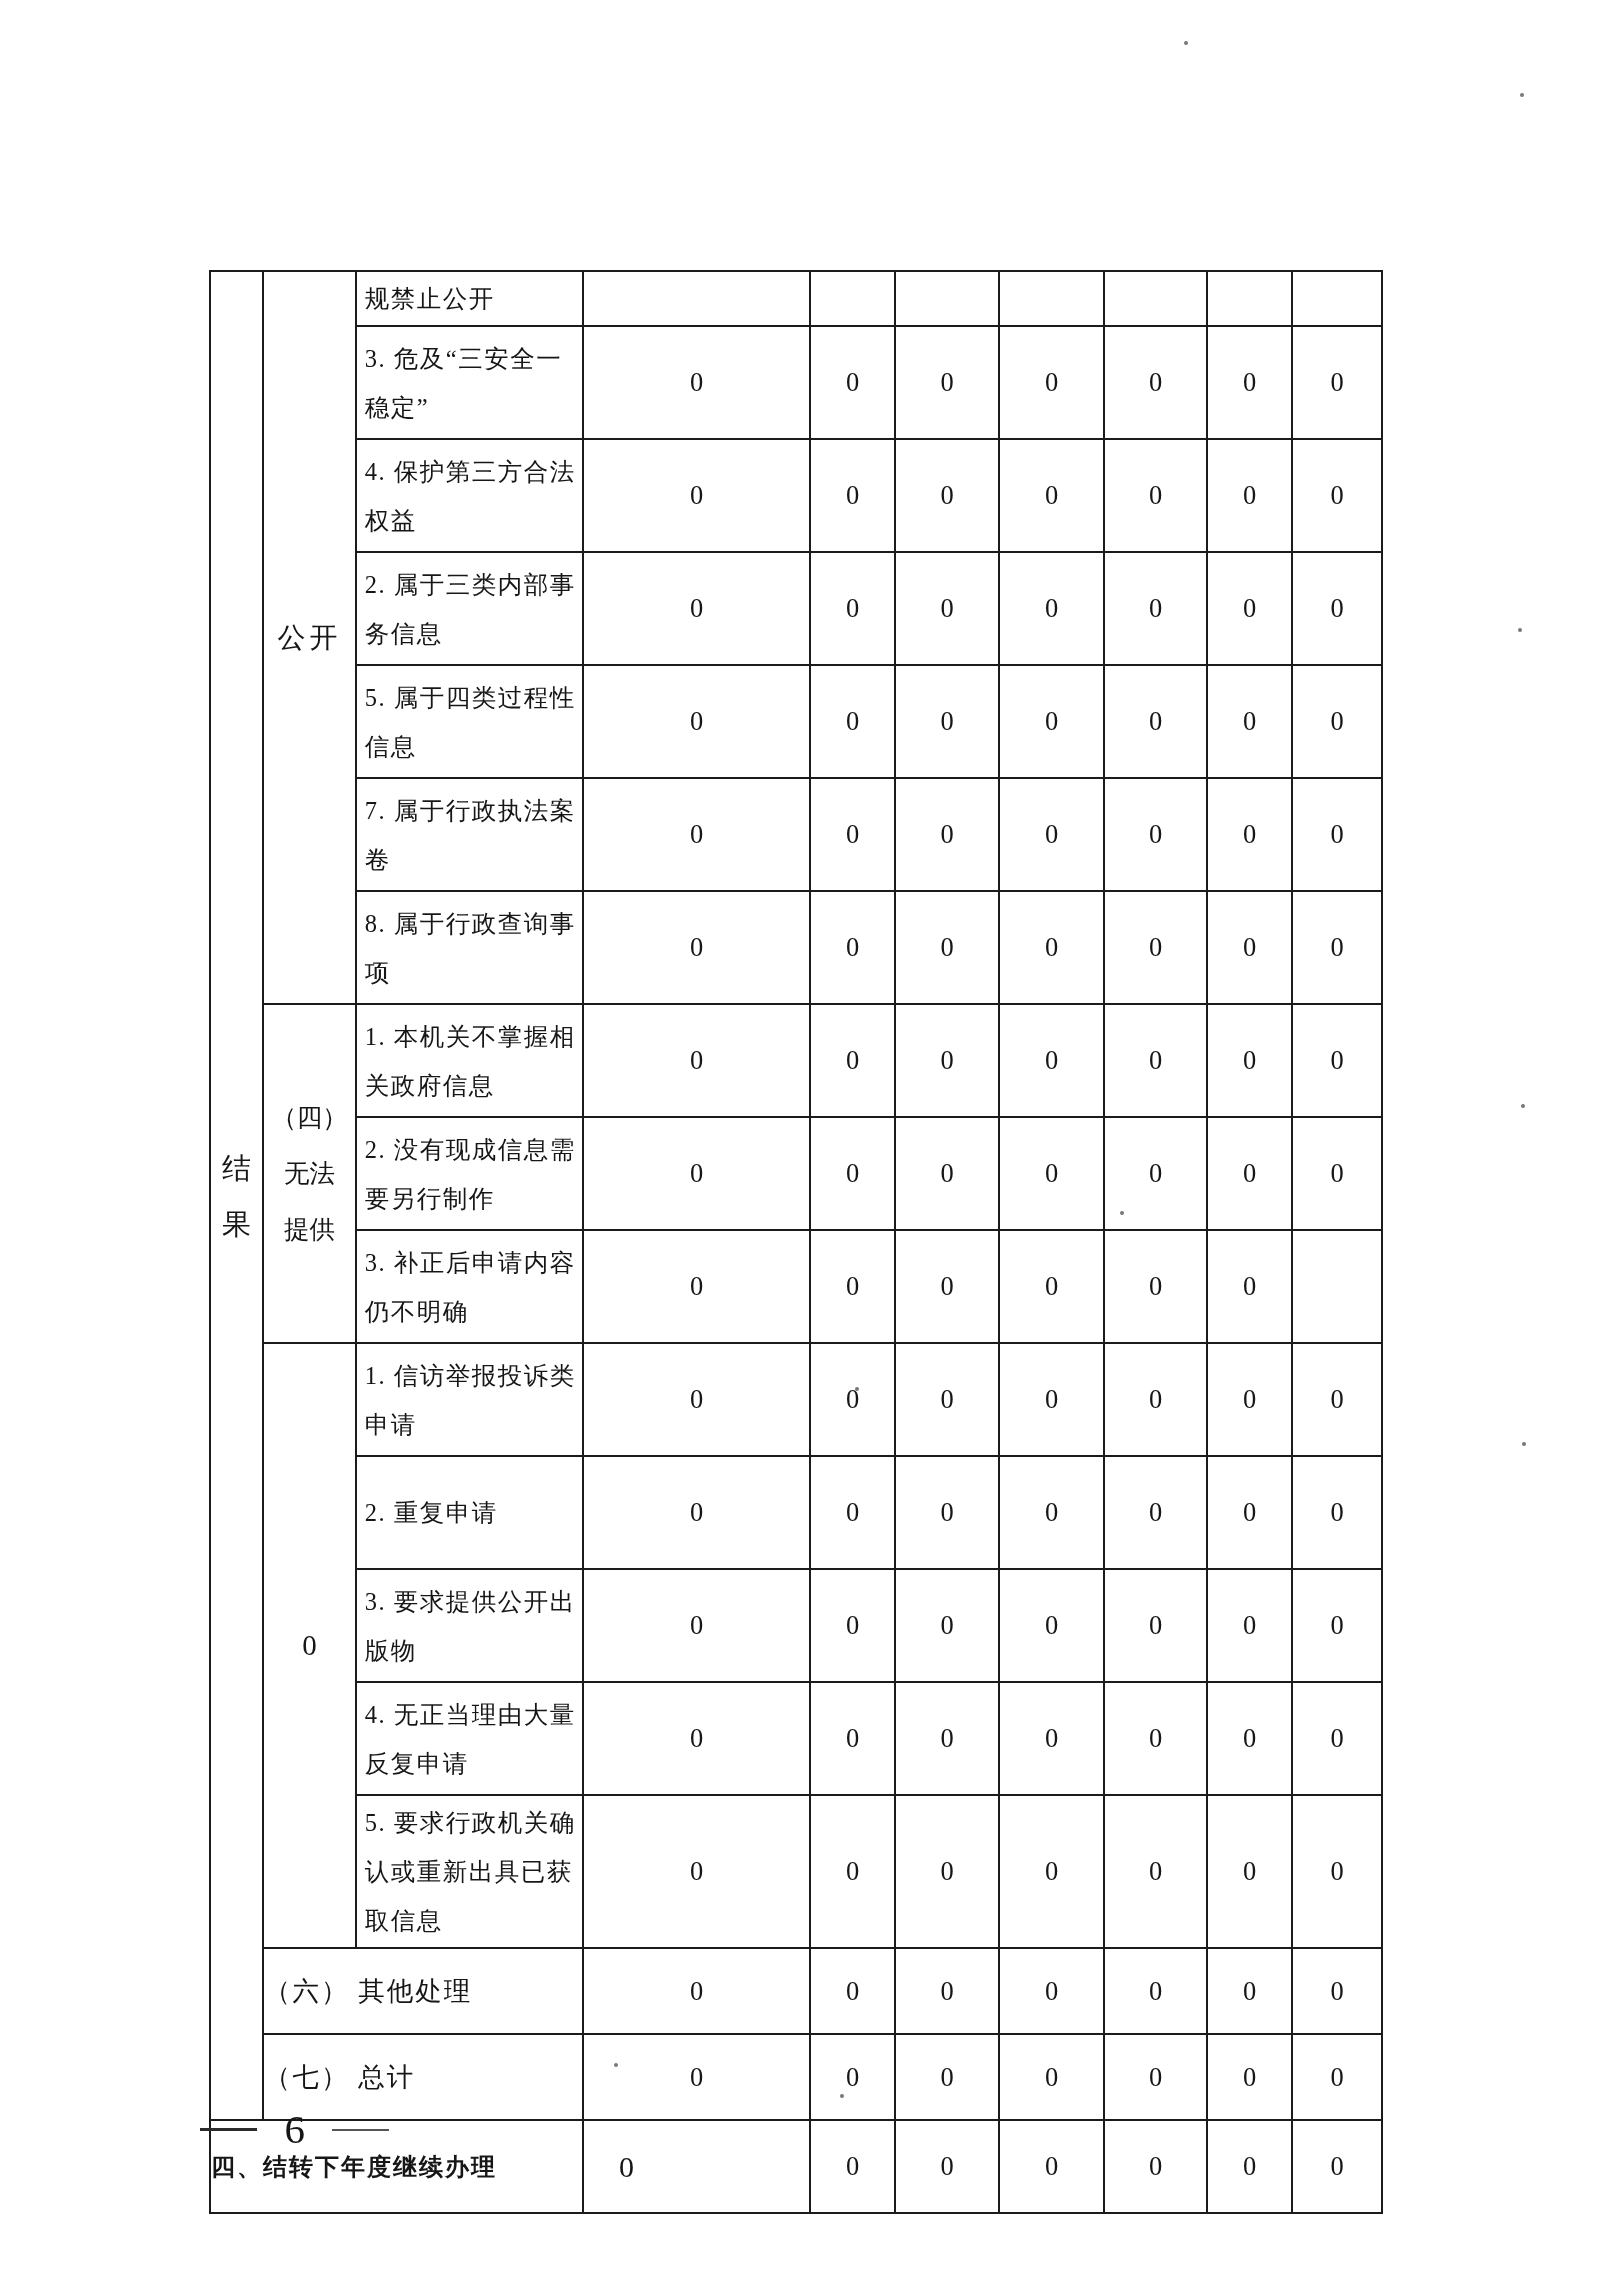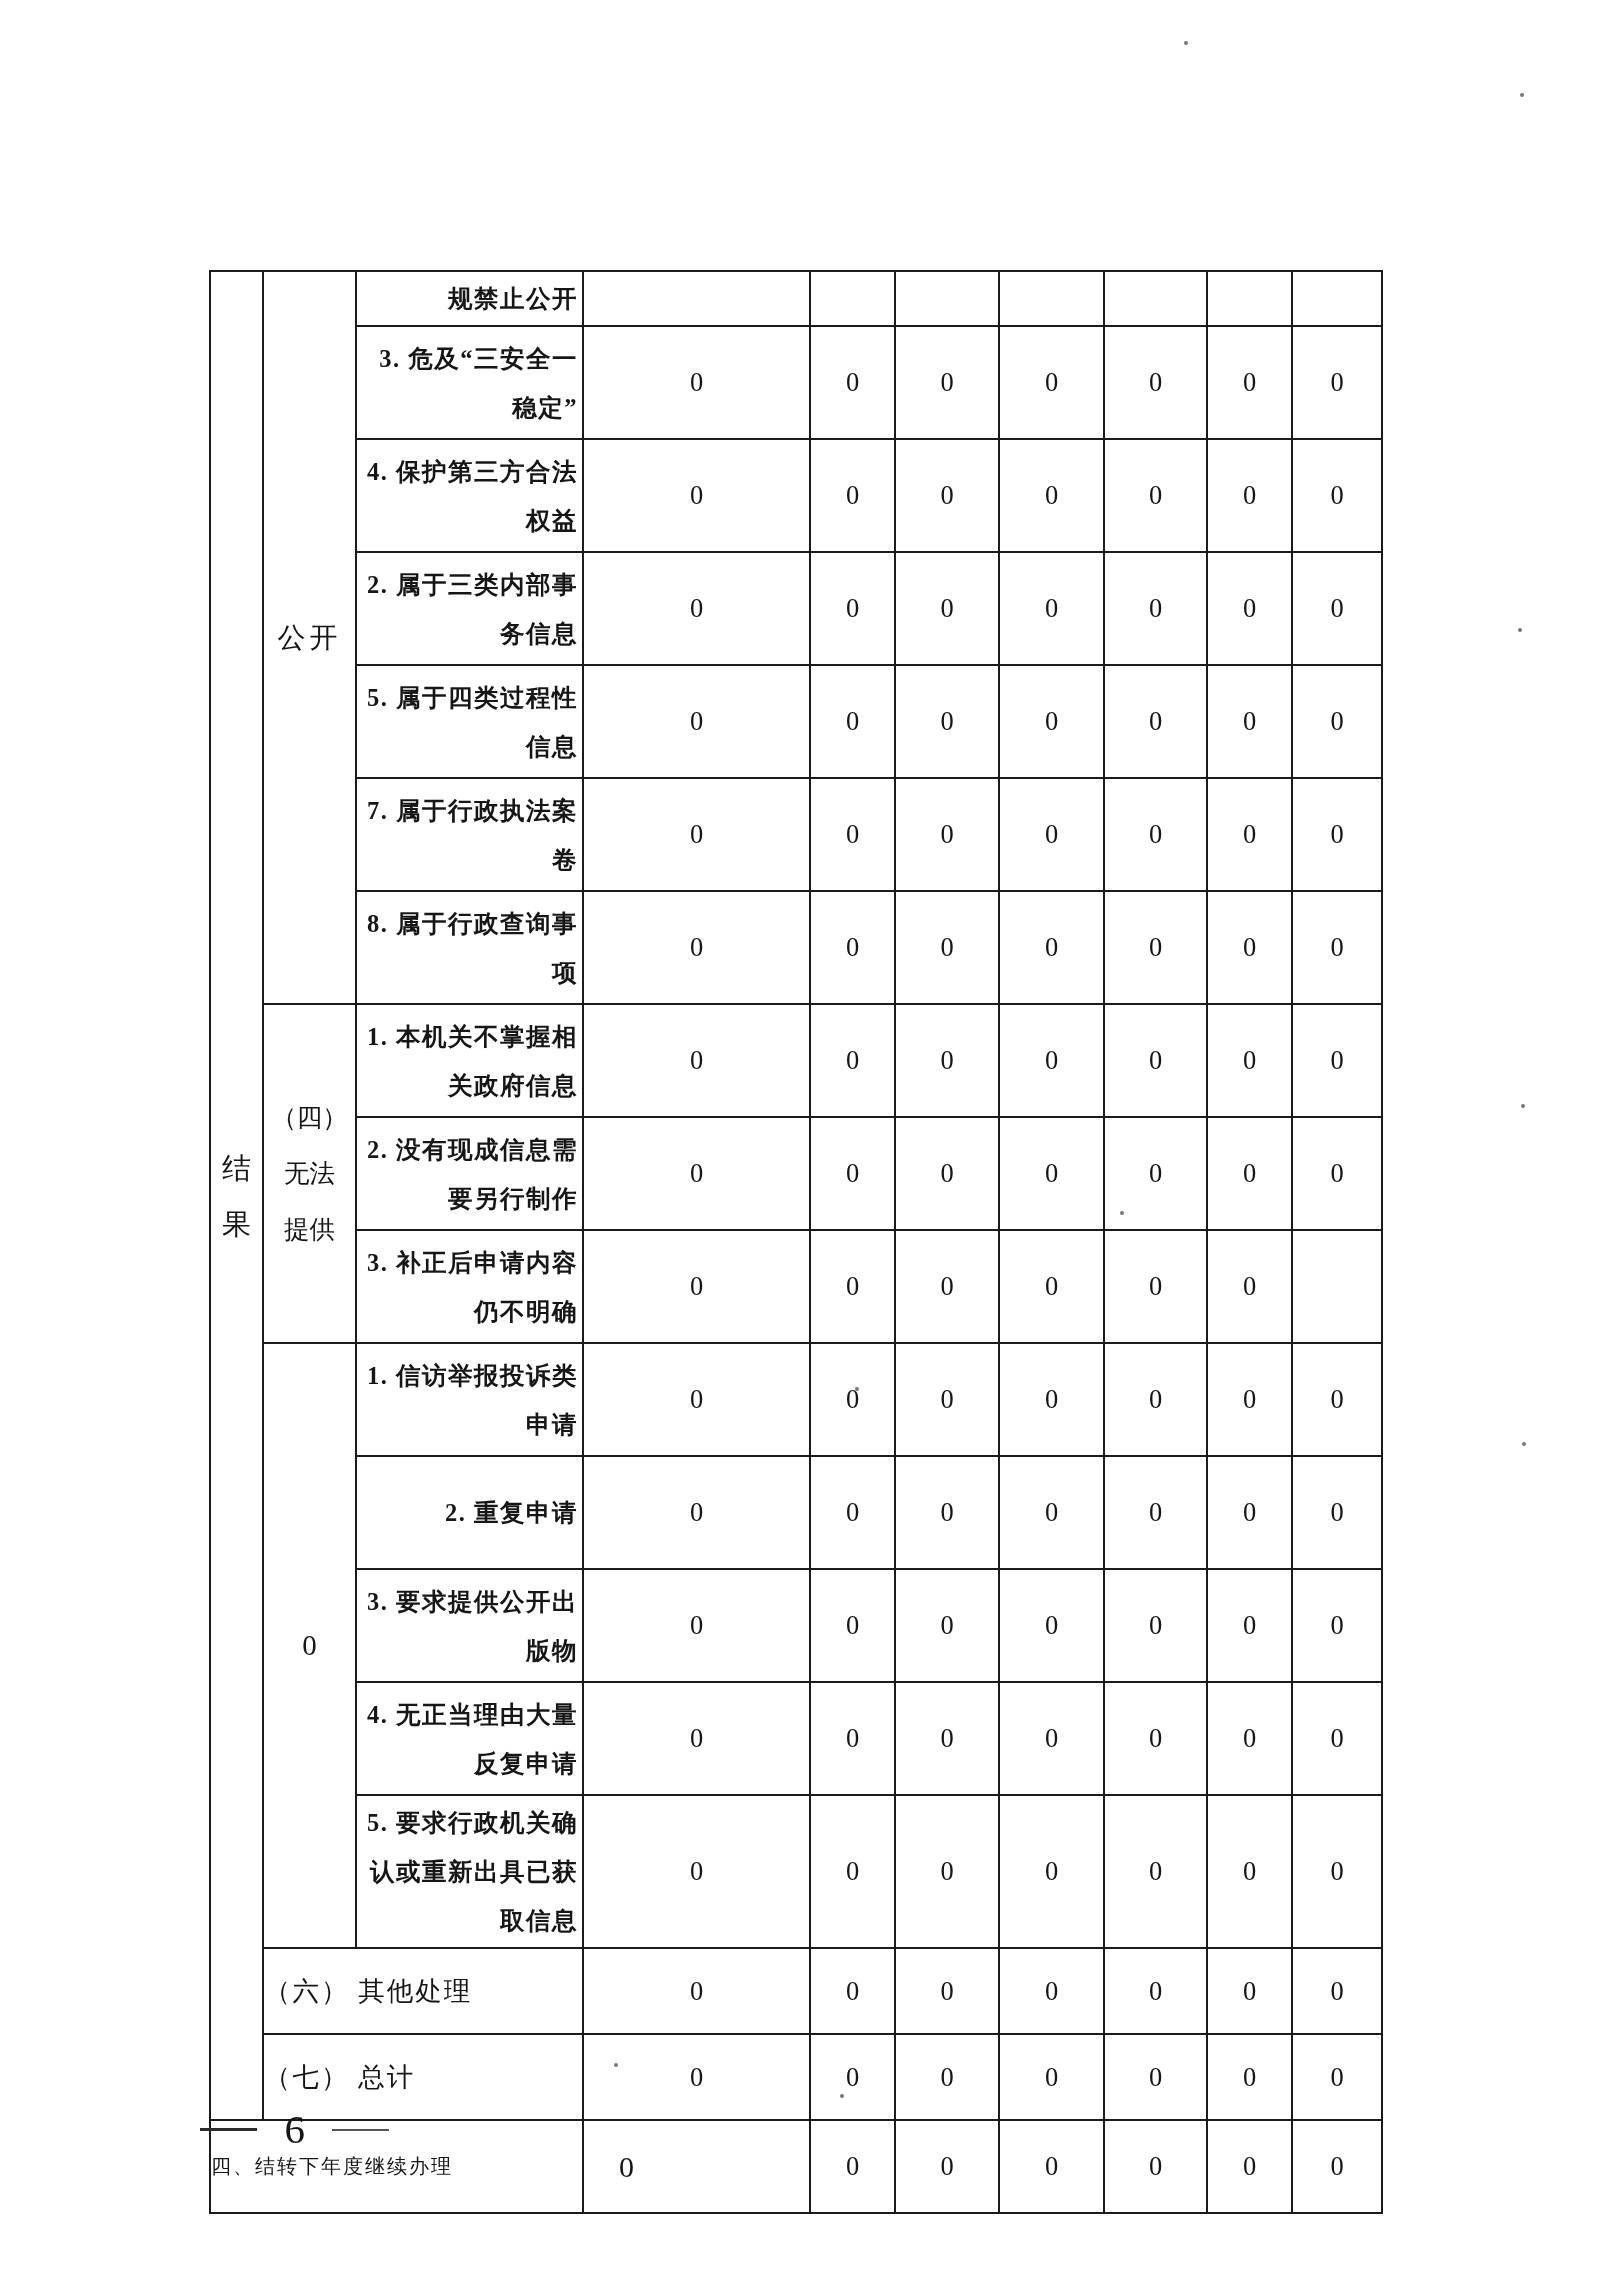--- a/index.html
+++ b/index.html
@@ -28,23 +28,22 @@
   tr.h1{height:52px}
   tr.h2{height:113px}
   tr.h3{height:129px}
   tr.h4{height:86px}
   tr.h5{height:93px}
 
   .report td.item{
     font-size:24.5px;
     line-height:49px;
     letter-spacing:1.5px;
-    text-align:right;
+    text-align:left;
     padding:2px 3.9px 2px 7.8px;
-    font-weight:bold;
   }
   .report td.val{
     font-size:26.5px;
     text-align:center;
     letter-spacing:0;
   }
   .gA{
     vertical-align:top;
     text-align:center;
     font-size:29px;
@@ -71,24 +70,25 @@
     text-align:center;
     font-size:29px;
   }
   .wide-item{
     font-size:26.5px;
     letter-spacing:2px;
     text-align:left;
     padding-left:23.5px;
   }
   .carry-label{
-    font-size:20px;
+    font-size:24px;
     letter-spacing:2px;
     text-align:left;
     padding-left:4.9px;
+    font-weight:bold;
   }
   tr.carry .v0{
     text-align:left;
     padding-left:35px;
     font-size:30px;
   }
   .pageno{
     position:absolute;
     left:200px;top:2109px;
     display:flex;

